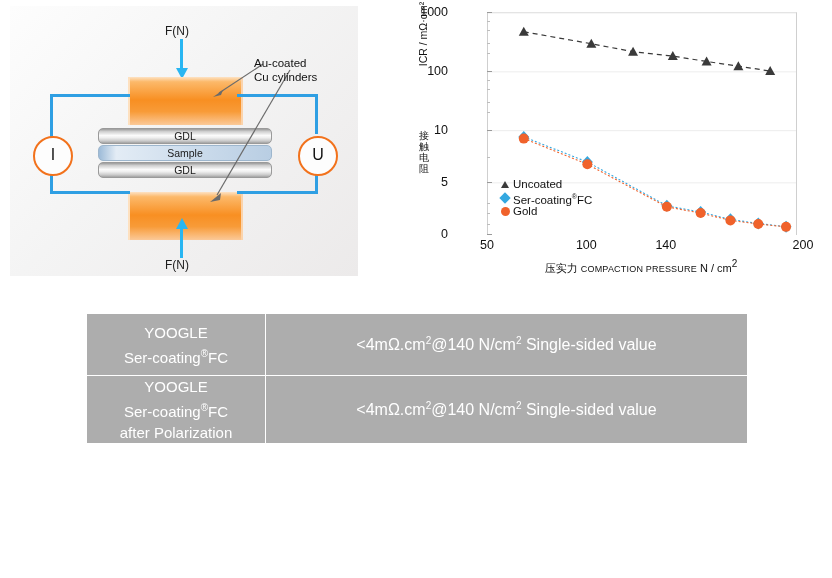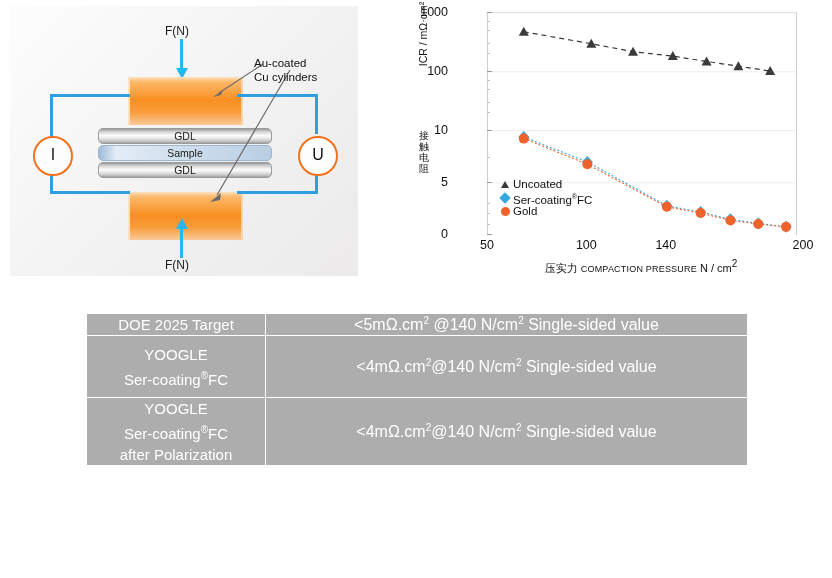--- a/index.html
+++ b/index.html
@@ -290,28 +290,20 @@
 
   <div id="x-axis-title">
     <span>压实力</span>
     <span class="caps">COMPACTION PRESSURE</span>
     <span>N / cm</span><sup>2</sup>
   </div>
 </div>
 
 <table id="ict-table">
   <tbody>
-  <tr>
-    <td class="col-label">
-      <div>DOE 2025 Target</div>
-    </td>
-    <td class="col-value">
-      <span>&lt;5mΩ.cm</span><sup>2</sup><span> @140 N/cm</span><sup>2</sup><span>  Single-sided value</span>
-    </td>
-  </tr>
   <tr class="row-tall">
     <td class="col-label">
       <div>YOOGLE</div>
       <div>Ser-coating<sup>®</sup>FC</div>
     </td>
     <td class="col-value">
       <span>&lt;4mΩ.cm</span><sup>2</sup><span>@140 N/cm</span><sup>2</sup><span> Single-sided value</span>
     </td>
   </tr>
   <tr class="row-tall">

